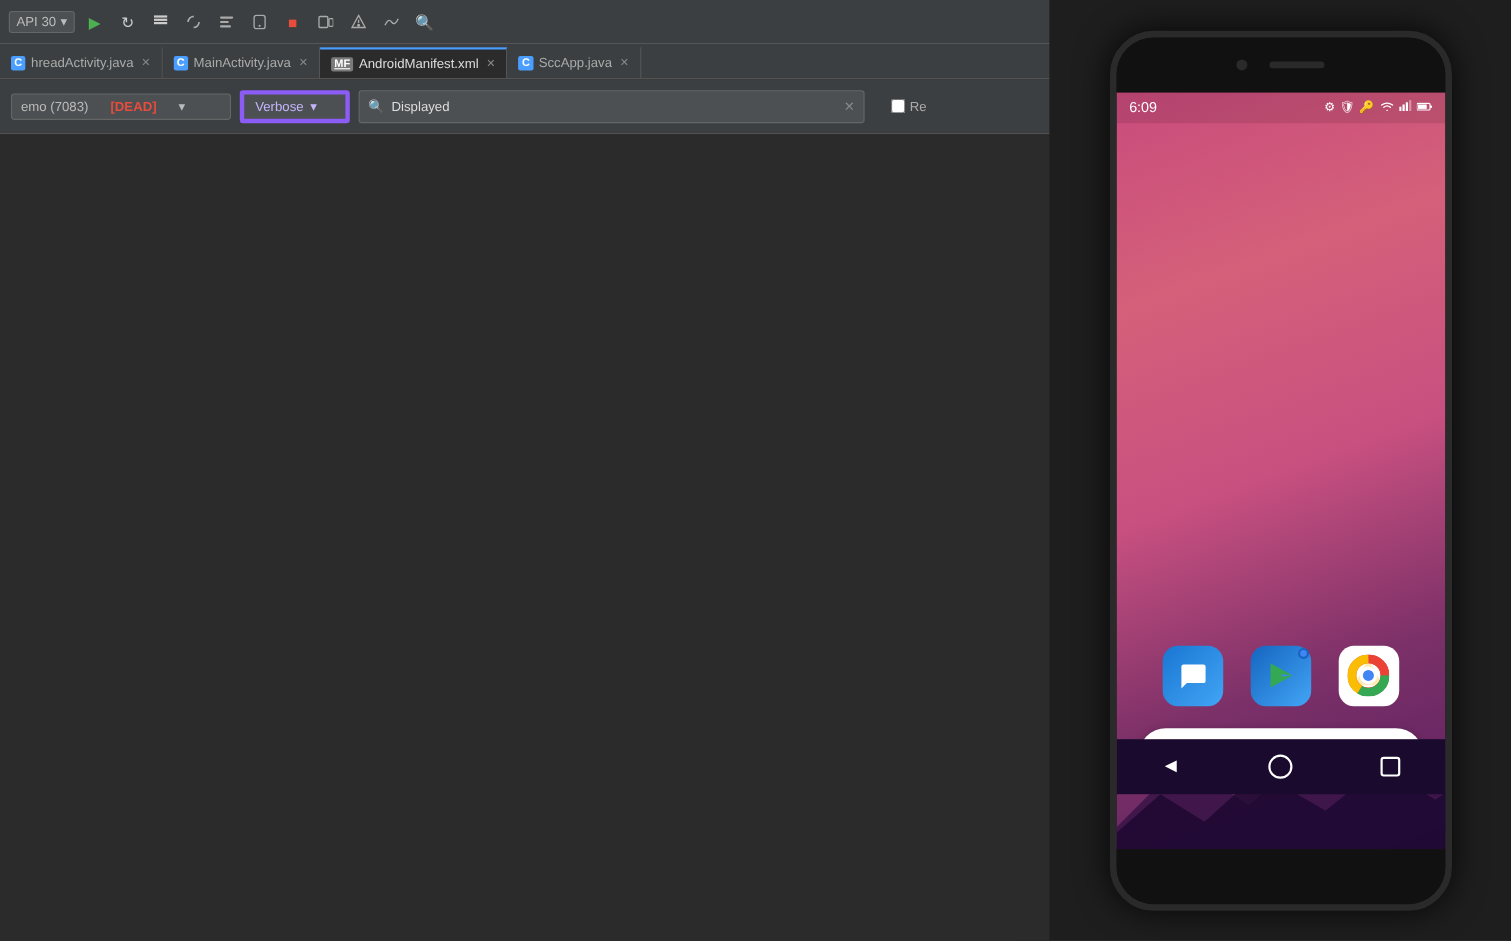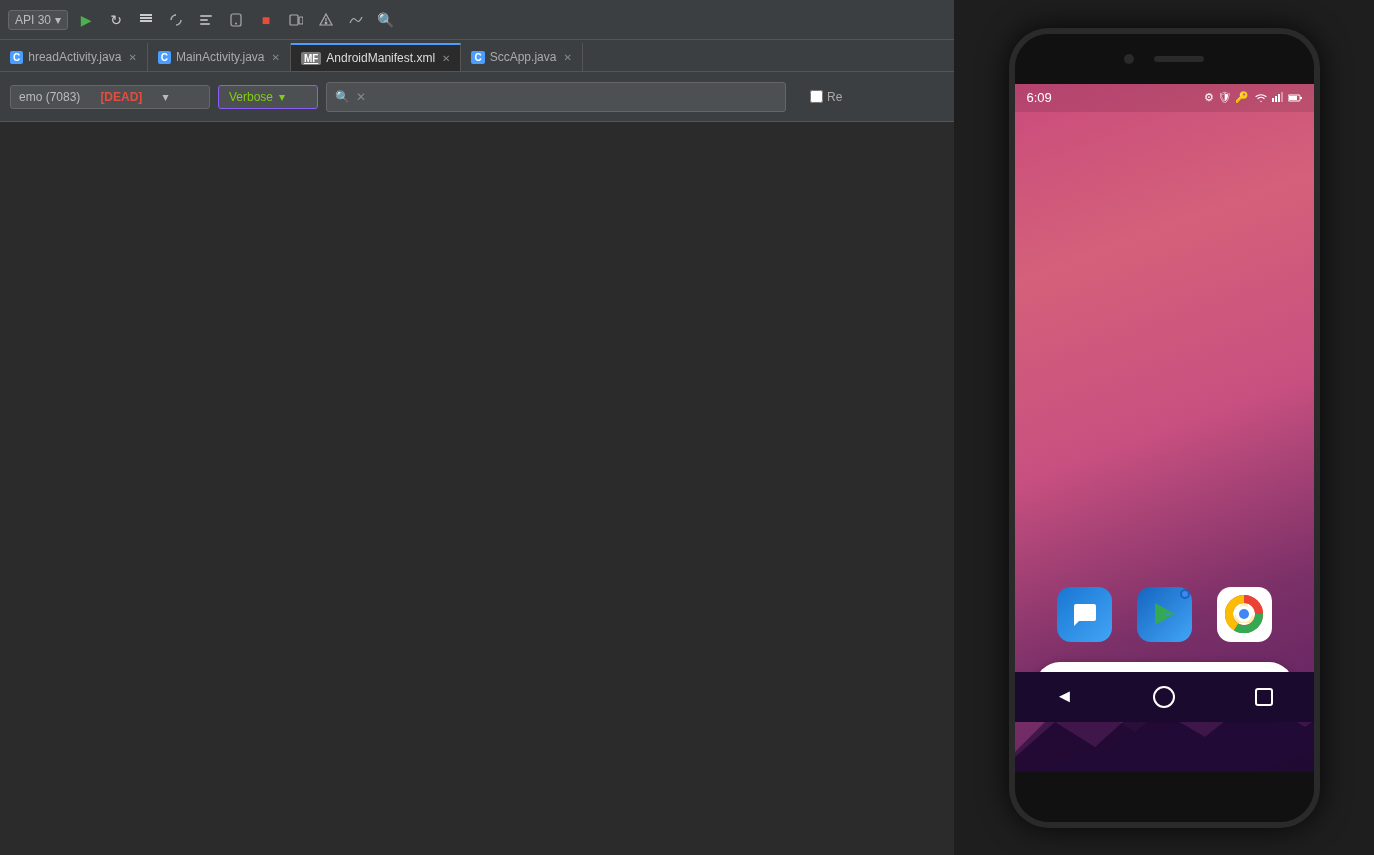--- a/index.html
+++ b/index.html
@@ -129,22 +129,22 @@
       cursor: pointer;
       min-width: 200px;
     }
     .process-selector .dead-label {
       color: #e74c3c;
       font-weight: bold;
     }
 
     .verbose-selector {
       background: #4c5052;
-      color: #84cc16;
-      border: 1px solid #8b5cf6;
+      color: #c4b5fd;
+      border: 4px solid #8b5cf6;
       border-radius: 3px;
       padding: 4px 10px;
       font-size: 12px;
       display: flex;
       align-items: center;
       gap: 6px;
       cursor: pointer;
       min-width: 100px;
     }
 
@@ -494,20 +494,21 @@
       <span>▾</span>
     </div>
 
     <div class="verbose-selector">
       <span>Verbose</span>
       <span>▾</span>
     </div>
 
     <div class="search-box">
       <span class="search-icon-char">🔍</span>
+      <input type="text" value="Displayed" placeholder="Displayed" style="">
       <span class="clear-btn">✕</span>
     </div>
 
     <div class="regex-checkbox">
       <input type="checkbox" style="">
       <span>Re</span>
     </div>
   </div>
 
   <div class="log-content"></div>

